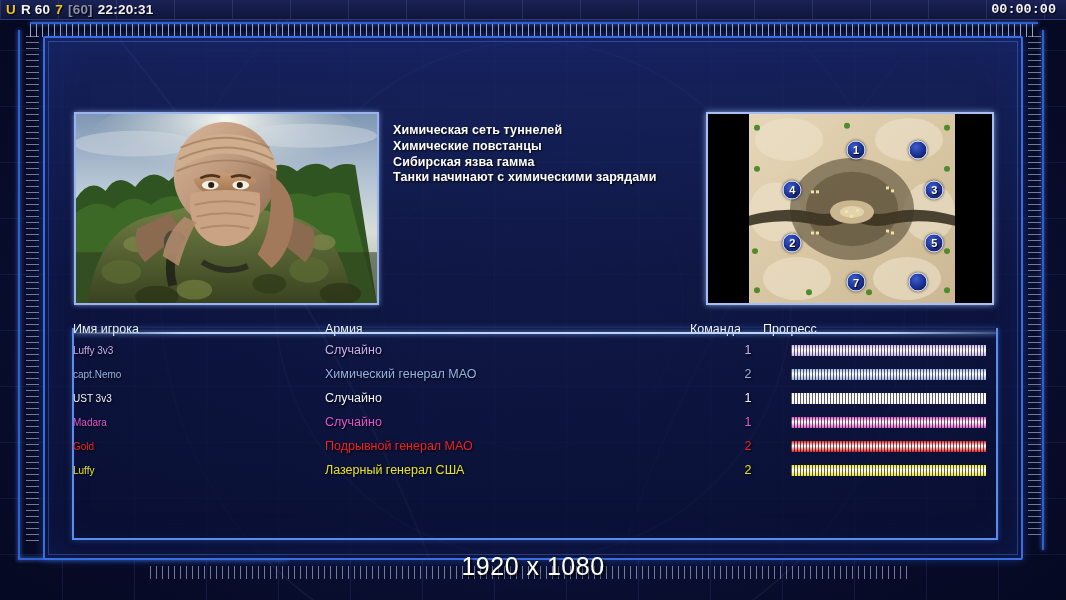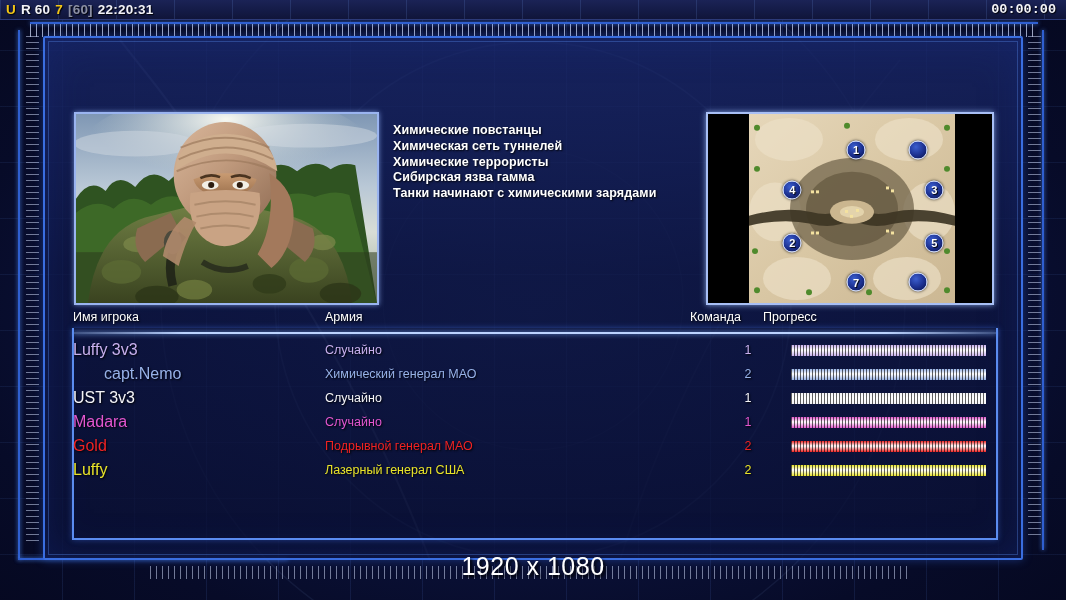--- a/index.html
+++ b/index.html
@@ -168,41 +168,41 @@
     box-shadow:0 0 3px rgba(0,0,0,.8);
     display:flex; align-items:center; justify-content:center;
     font-size:11px; font-weight:bold; color:#fff;
     text-shadow:1px 1px 1px #000;
     transform:translate(-50%,-50%);
   }
   .start-pos.dark { color:transparent; }
 
   
   #table-head {
-    position:absolute; left:0; top:272px; width:100%; height:22px;
+    position:absolute; left:0; top:284px; width:100%; height:22px;
   }
   .th {
     position:absolute; font-size:12.5px; color:#ffffff;
     text-shadow:1px 1px 2px rgba(0,0,0,.9);
     white-space:nowrap;
   }
   #table-rule {
     position:absolute; left:28px; top:294px; width:924px; height:2px;
     background:linear-gradient(to right, rgba(150,190,255,.35), #bcd3ff 12%, #bcd3ff 88%, rgba(150,190,255,.35));
     box-shadow:0 0 5px rgba(130,180,255,.9);
   }
   #table-body {
     position:absolute; left:0; top:300px; width:100%; height:185px;
   }
   .prow {
     position:absolute; left:28px; width:924px; height:24px;
     display:flex; align-items:center;
   }
   .pname {
-    position:absolute; left:0; font-size:16px;
+    position:absolute; left:0; font-size:10px;
     text-shadow:1px 1px 2px rgba(0,0,0,.95);
     white-space:nowrap;
   }
   .parmy {
     position:absolute; left:252px; font-size:12.5px;
     text-shadow:1px 1px 2px rgba(0,0,0,.95);
     white-space:nowrap;
   }
   .pteam {
     position:absolute; left:658px; width:34px; text-align:center;
@@ -369,23 +369,22 @@
           </g>
 
           <path d="M196 60 q28 18 24 52 q-4 30 -22 44 l-14 -14 q18 -30 12 -82 Z" fill="#a3795c"></path>
           <path d="M110 104 q-18 16 -22 40 l16 10 q8 -28 18 -44 Z" fill="#b08a6b" opacity=".9"></path>
 
           <rect x="0" y="0" width="305" height="193" fill="url(#sunG)" opacity="0"></rect>
         </svg>
       </div>
 
       <div id="desc">
+        <div class="desc-line">Химическая сеть туннелей</div>
         <div class="desc-line">Химические повстанцы</div>
-        <div class="desc-line">Химическая сеть туннелей</div>
-        <div class="desc-line">Химические террористы</div>
         <div class="desc-line">Сибирская язва гамма</div>
         <div class="desc-line">Танки начинают с химическими зарядами</div>
       </div>
 
       <div id="map-frame">
         <div id="map-inner">
           <svg viewBox="0 0 206 193" preserveAspectRatio="none" style="position:absolute;inset:0;width:100%;height:100%;">
             <defs>
               <linearGradient id="sandG" x1="0" y1="0" x2="1" y2="1">
                 <stop offset="0%" stop-color="#e6d7ba"></stop>
@@ -481,21 +480,21 @@
     <div id="table-body">
         <div class="prow" style="top: 0px;">
           <div class="pname" style="color: rgb(200, 176, 238);">Luffy 3v3</div>
           <div class="parmy" style="color: rgb(200, 176, 238);">Случайно</div>
           <div class="pteam" style="color: rgb(200, 176, 238);">1</div>
           <div class="pbar-wrap">
             <div class="pbar" style="width: 100%; background: linear-gradient(rgb(200, 176, 238) 0%, rgb(255, 255, 255) 45%, rgb(200, 176, 238) 100%);"></div>
           </div>
         </div>
         <div class="prow" style="top: 24px;">
-          <div class="pname" style="color: rgb(151, 178, 232); padding-left: 31px;">capt.Nemo</div>
+          <div class="pname" style="color: rgb(151, 178, 232);">capt.Nemo</div>
           <div class="parmy" style="color: rgb(151, 178, 232);">Химический генерал МАО</div>
           <div class="pteam" style="color: rgb(151, 178, 232);">2</div>
           <div class="pbar-wrap">
             <div class="pbar" style="width: 100%; background: linear-gradient(rgb(151, 178, 232) 0%, rgb(255, 255, 255) 45%, rgb(151, 178, 232) 100%);"></div>
           </div>
         </div>
         <div class="prow" style="top: 48px;">
           <div class="pname" style="color: rgb(244, 244, 248);">UST 3v3</div>
           <div class="parmy" style="color: rgb(244, 244, 248);">Случайно</div>
           <div class="pteam" style="color: rgb(244, 244, 248);">1</div>

